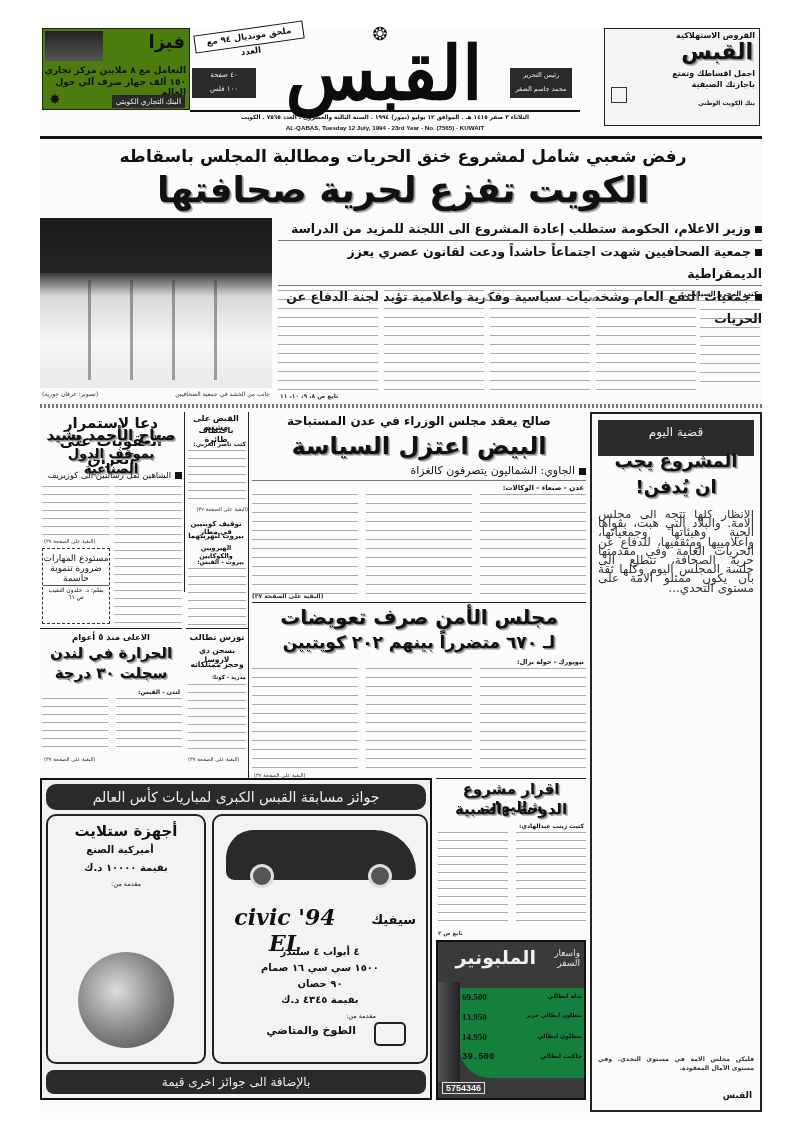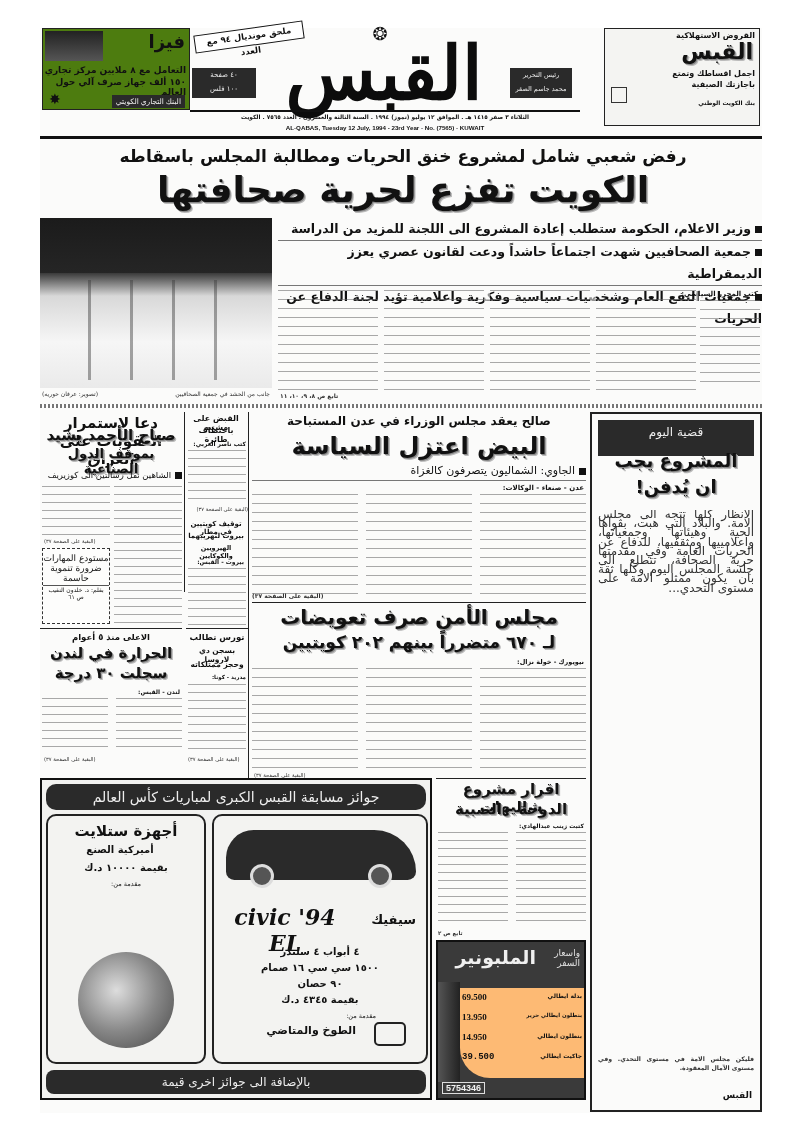--- a/index.html
+++ b/index.html
@@ -213,21 +213,21 @@
       <div class="abs" style="right:20px; top:206px; width:32px; height:24px; border:2px solid #222; border-radius:5px;"></div>
     </div>
 
     <div class="abs darkbox rtl ctr" style="left:4px; top:290px; width:380px; height:24px; font-size:12px; line-height:24px; border-radius:8px;">بالإضافة الى جوائز اخرى قيمة</div>
   </div>
 
   <div class="abs" style="left:396px; top:912px; width:150px; height:160px; border:2px solid #111; background:#3a3a3a;">
     <div class="abs rtl" style="left:6px; top:4px; width:92px; font-size:19px; font-weight:bold; color:#f0f0f0;">الملبونير</div>
     <div class="abs rtl" style="right:4px; top:6px; width:44px; font-size:9px; color:#e0e0e0;">واسعار السفر</div>
     <div class="abs" style="left:0; top:40px; width:22px; height:100px; background:linear-gradient(90deg,#555,#222);"></div>
-    <div class="abs" style="left:22px; top:46px; width:124px; height:90px; background:#fdba74; border-radius:0 0 0 30px;">
+    <div class="abs" style="left:22px; top:46px; width:124px; height:90px; background:#15803d; border-radius:0 0 0 30px;">
       <div class="abs" style="left:2px; top:4px; width:120px; height:18px;">
         <span class="abs hl-black" style="left:0; font-size:9px; font-family:'Liberation Serif',serif;">69.500</span>
         <span class="abs rtl" style="right:0; font-size:6px; font-weight:bold;">بدلة ايطالي</span>
       </div>
       <div class="abs" style="left:2px; top:24px; width:120px; height:18px;">
         <span class="abs hl-black" style="left:0; font-size:9px; font-family:'Liberation Serif',serif;">13.950</span>
         <span class="abs rtl" style="right:0; font-size:5.5px; font-weight:bold;">بنطلون ايطالي حرير</span>
       </div>
       <div class="abs" style="left:2px; top:44px; width:120px; height:18px;">
         <span class="abs hl-black" style="left:0; font-size:9px; font-family:'Liberation Serif',serif;">14.950</span>

